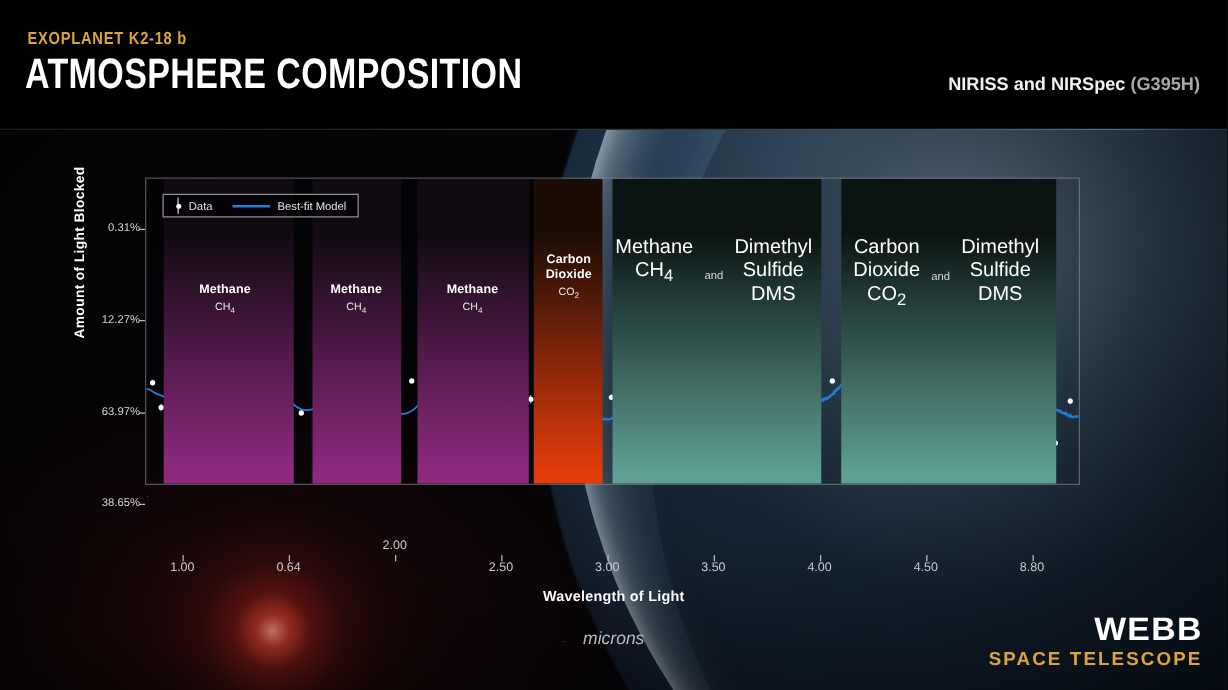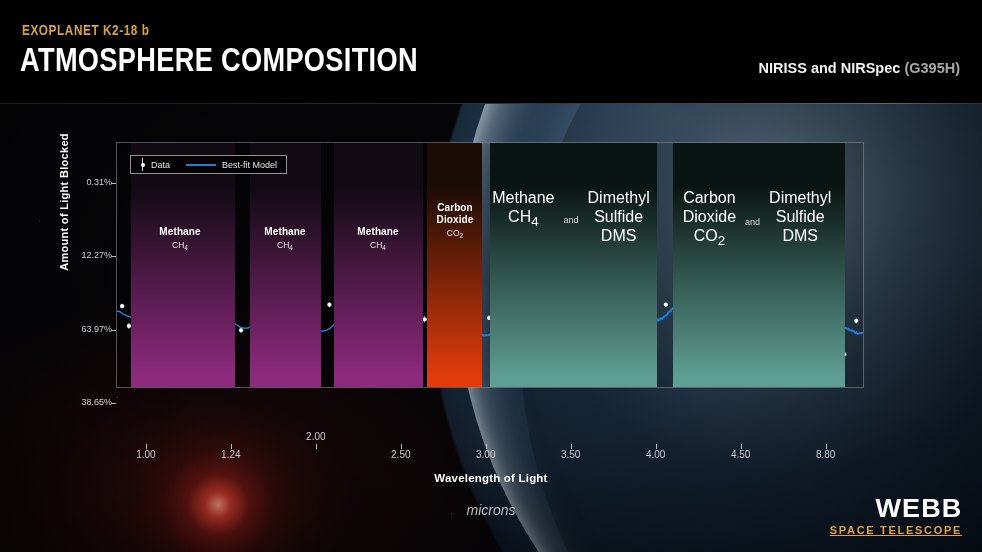--- a/index.html
+++ b/index.html
@@ -147,23 +147,22 @@
   #xlabel .t1 { font-size:11.5px; font-weight:bold; color:#fff; letter-spacing:.2px; }
   #xlabel .t2 { font-size:14px; color:#b9bcc1; margin-top:18px;font-style:italic; }
 
   
   #webb { position:absolute; right:20px; bottom:16px; text-align:right; z-index:25; }
   #webb .wm {
     font-size:26px; font-weight:bold; color:#fff; letter-spacing:1px;
     transform:scaleX(1.04); transform-origin:right center; line-height:1;
   }
   #webb .st {
-    font-size:11px; font-weight:bold; color:#e0a43a; letter-spacing:1.7px;
+    font-size:15px; font-weight:bold; color:#e0a43a; letter-spacing:1.7px;
     margin-top:3px;
-    text-decoration:underline;
   }
   svg { display:block; }
 </style>
 </head>
 <body>
 
 <div id="stage">
   <div class="bg-layer" id="starfield"></div>
   <div id="planet"></div>
   <div id="planet-limb"></div>
@@ -388,21 +387,21 @@
     <div class="ytick" style="top: 177.244px;">0.31%</div>
     <div class="ytickmark" style="left: 111px; top: 183.244px;"></div>
     <div class="ytick" style="top: 250.415px;">12.27%</div>
     <div class="ytickmark" style="left: 111px; top: 256.415px;"></div>
     <div class="ytick" style="top: 323.585px;">63.97%</div>
     <div class="ytickmark" style="left: 111px; top: 329.585px;"></div>
     <div class="ytick" style="top: 396.756px;">38.65%</div>
     <div class="ytickmark" style="left: 111px; top: 402.756px;"></div>
     <div class="xtick" style="left: 115.888px; top: 449px;">1.00</div>
     <div class="xtickmark" style="left: 145.888px; top: 444px;"></div>
-    <div class="xtick" style="left: 200.854px; top: 449px;">1.24</div>
+    <div class="xtick" style="left: 200.854px; top: 449px;">0.64</div>
     <div class="xtickmark" style="left: 230.854px; top: 444px;"></div>
     <div class="xtick" style="left: 285.82px; top: 431px;">2.00</div>
     <div class="xtickmark" style="left: 315.82px; top: 444px;"></div>
     <div class="xtick" style="left: 370.786px; top: 449px;">2.50</div>
     <div class="xtickmark" style="left: 400.786px; top: 444px;"></div>
     <div class="xtick" style="left: 455.752px; top: 449px;">3.00</div>
     <div class="xtickmark" style="left: 485.752px; top: 444px;"></div>
     <div class="xtick" style="left: 540.718px; top: 449px;">3.50</div>
     <div class="xtickmark" style="left: 570.718px; top: 444px;"></div>
     <div class="xtick" style="left: 625.683px; top: 449px;">4.00</div>

